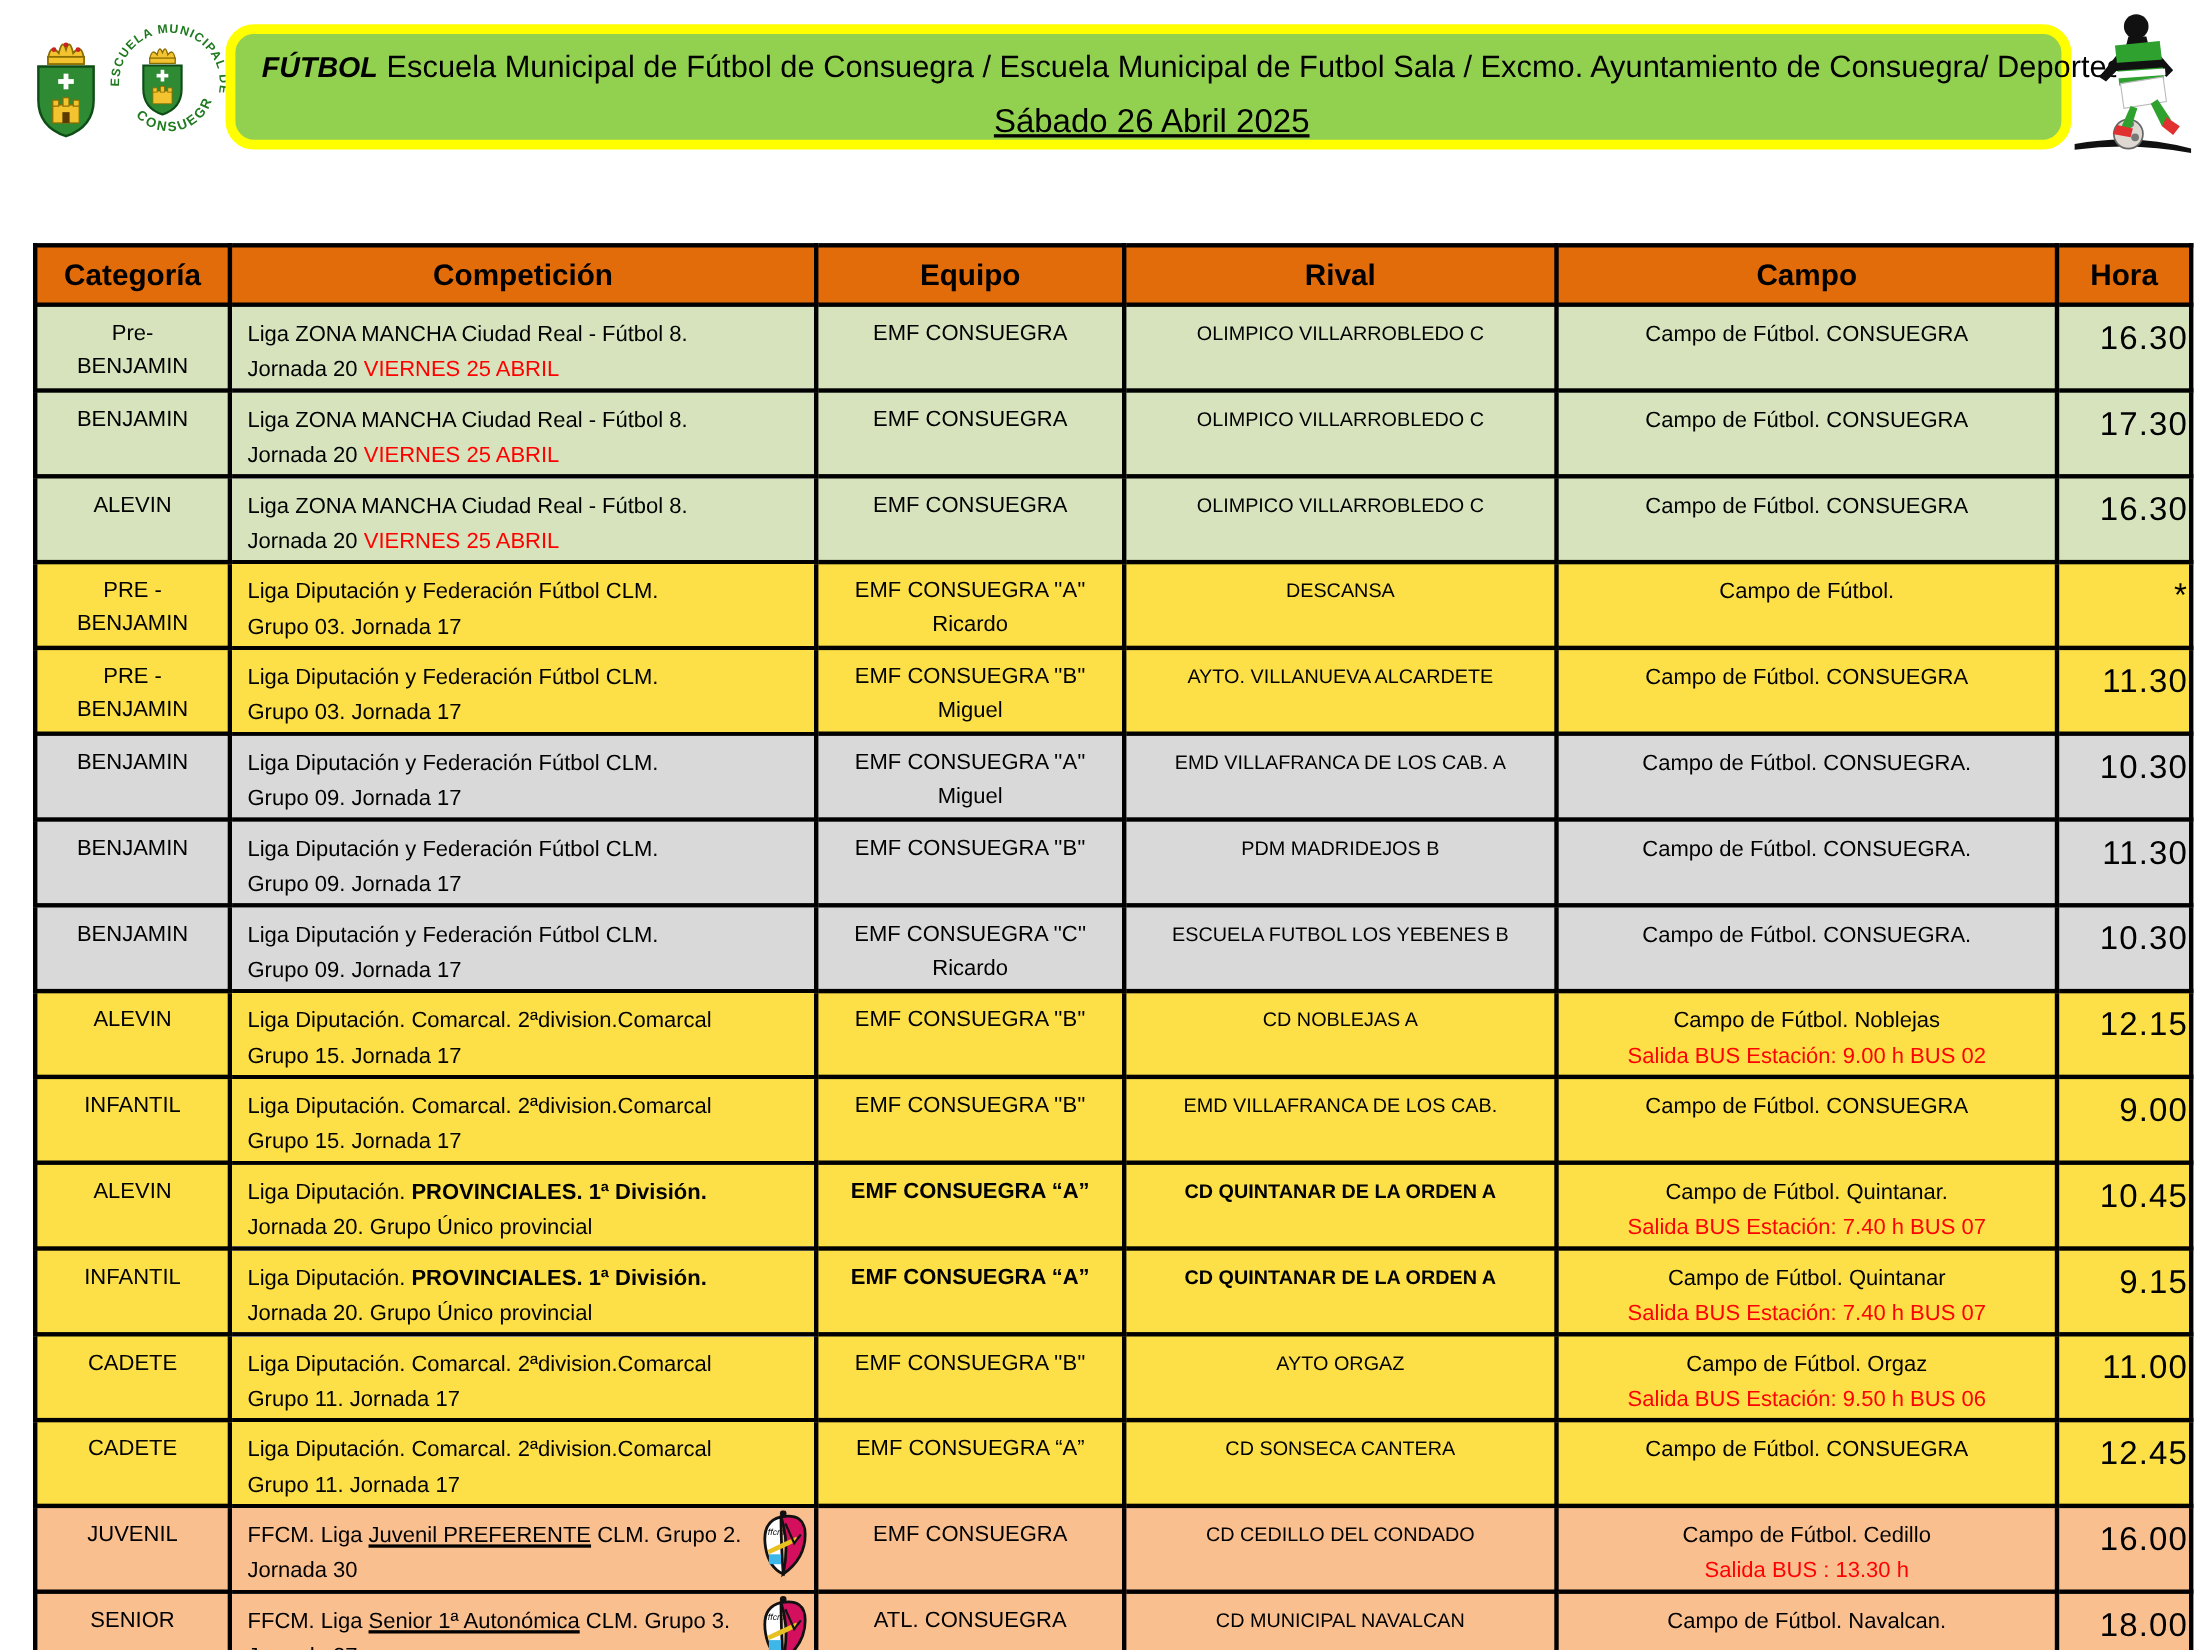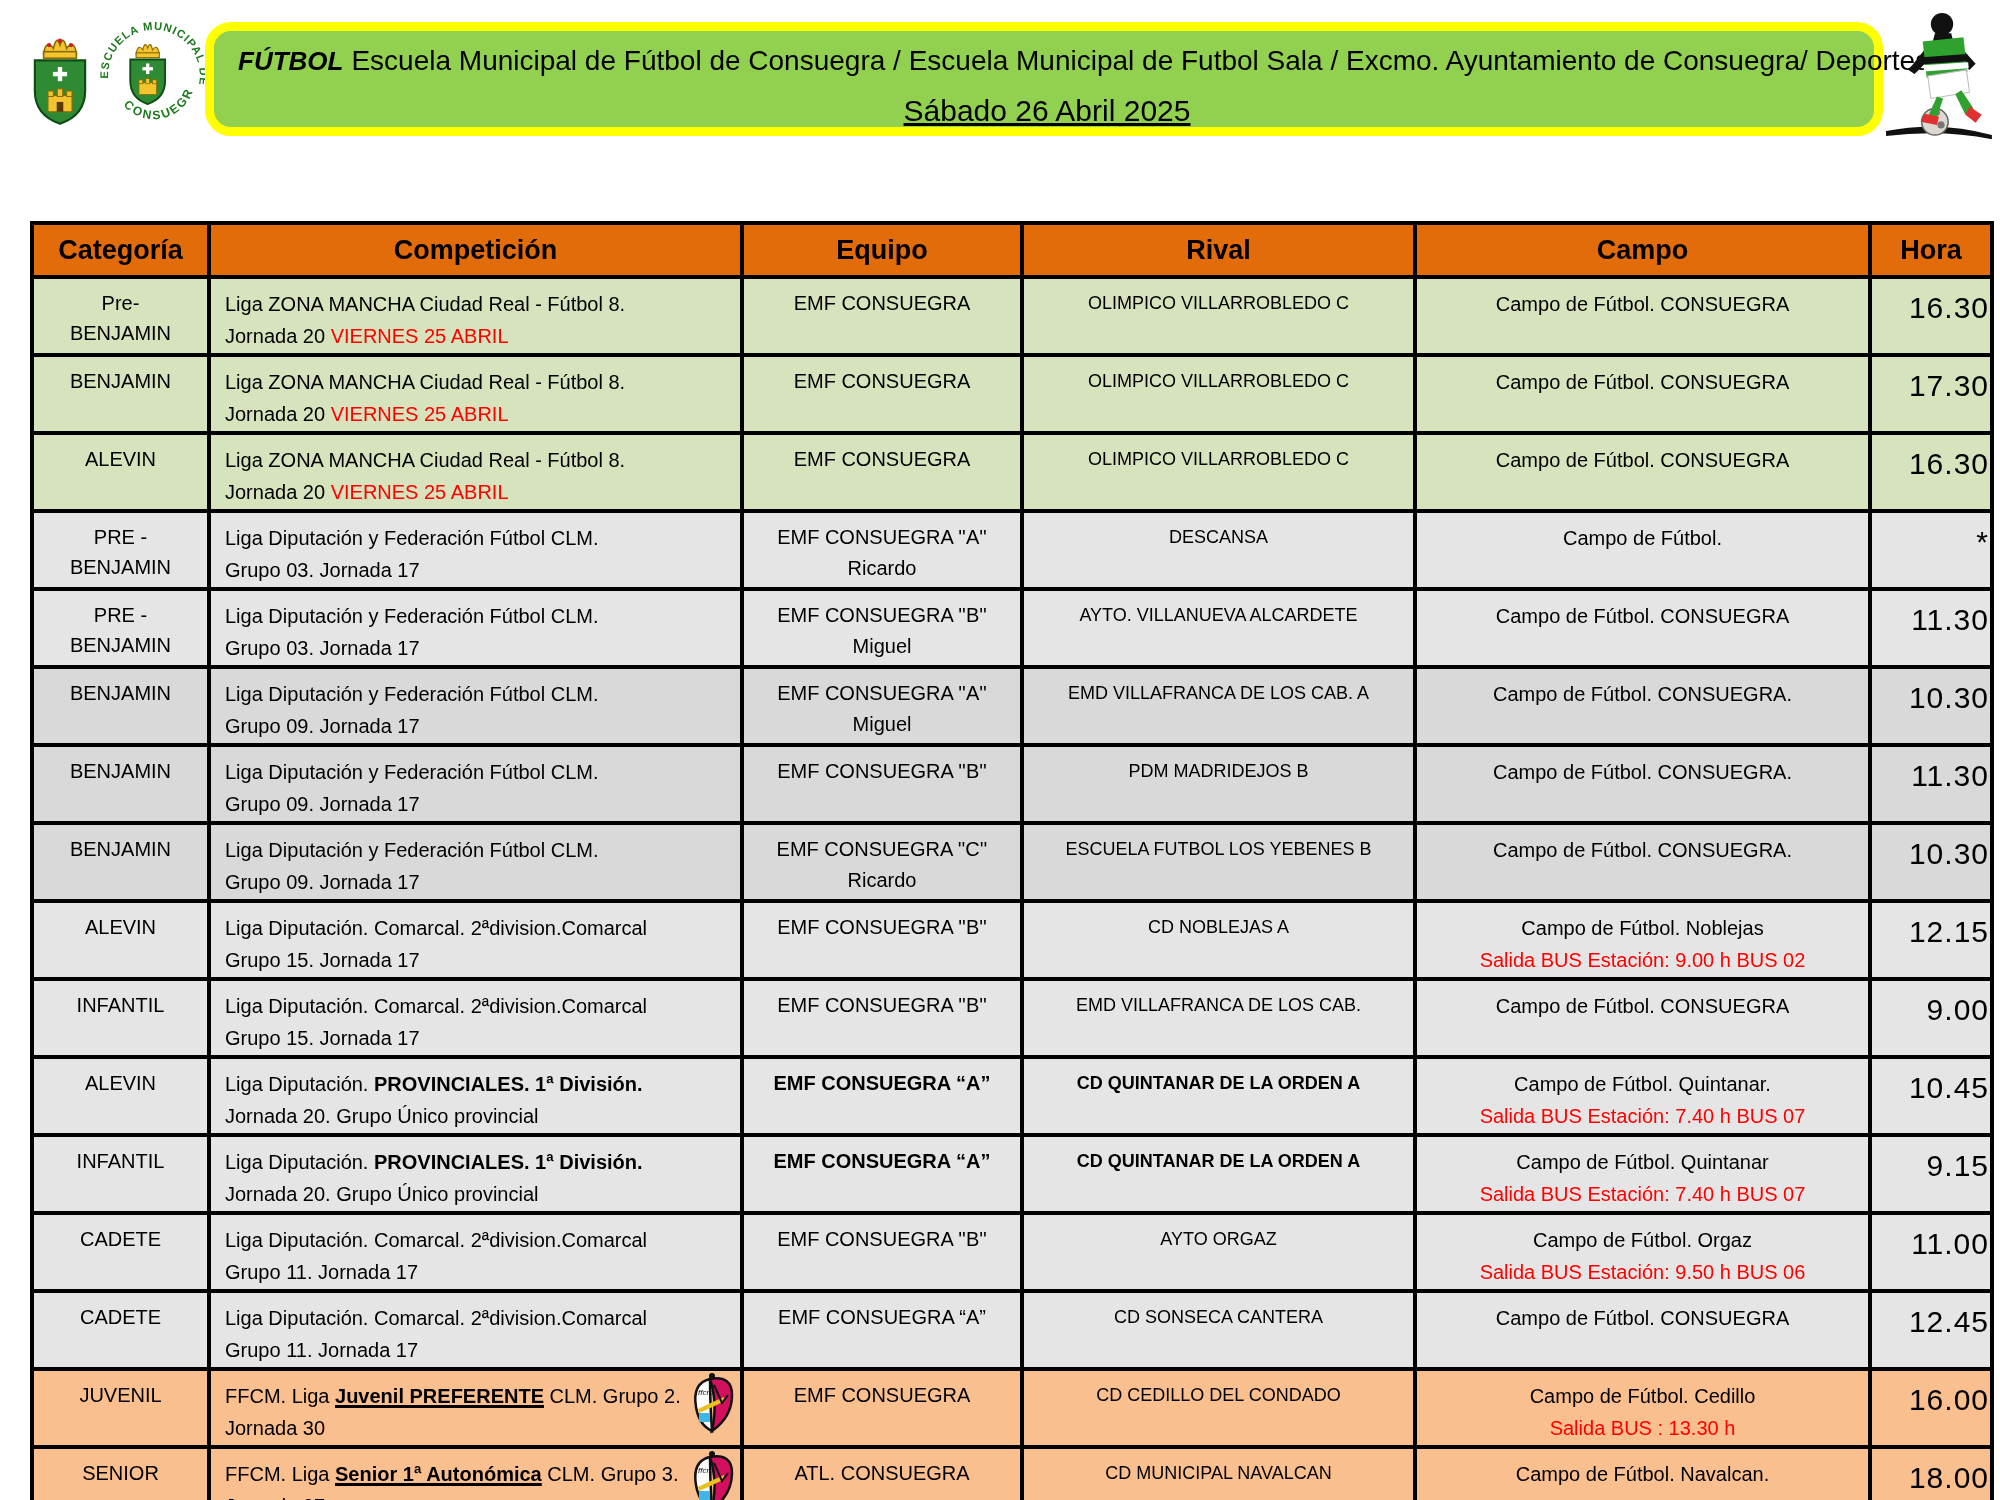--- a/index.html
+++ b/index.html
@@ -29,25 +29,25 @@
   .sched td{vertical-align:top;padding-top:9px;font-size:20px;background:#fff;}
   tr.body-row{height:76px;}
   td.c-cat{text-align:center;line-height:1.5;}
   td.c-comp{padding-left:14px;padding-right:8px;position:relative;line-height:1.6;}
   td.c-eq{text-align:center;line-height:1.55;}
   td.c-riv{text-align:center;font-size:18px;padding-top:14px;}
   td.c-campo{text-align:center;line-height:1.6;}
   td.c-hora{text-align:right;font-size:30px;padding-top:12px;letter-spacing:1px;}
   .st-r{color:var(--red-text,#FF0000);}
   .st-b{font-weight:bold;margin-top:11px;}
-  .st-bu{font-weight:bold;text-decoration:underline;text-decoration-thickness:3px;}
+  .st-bu{font-weight:normal;text-decoration:underline;text-decoration-thickness:3px;}
   tr.bg-green td{background:var(--row-green,#D6E3BC);}
   tr.bg-gray  td{background:var(--row-gray,#D9D9D9);}
   tr.bg-peach td{background:var(--row-peach,#FABF8F);}
-  tr.bg-white td{background:#e5e5e5;}
+  tr.bg-white td{background:#fde047;}
   .badge{position:absolute;right:6px;top:2px;}
 </style>
 </head>
 <body>
 
 <div class="page">
 
   <svg class="logo1" width="68" height="94" viewBox="0 0 60 86">
     <g>
       <path d="M15,20 Q17,6 24,15 Q27,2 30,12 Q33,2 36,15 Q43,6 45,20 Z" fill="#F4C430" stroke="#8a6d00" stroke-width="1.5"></path>

